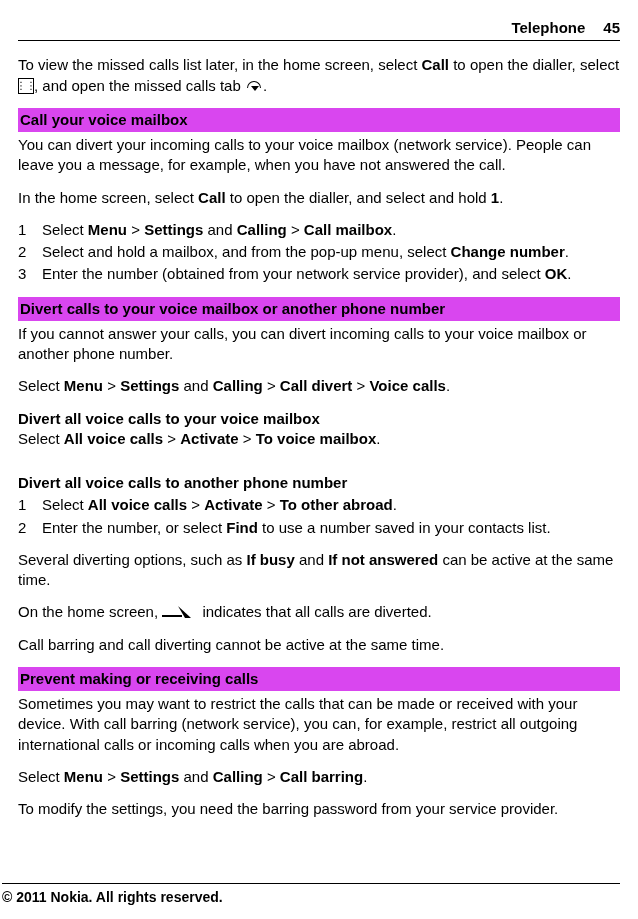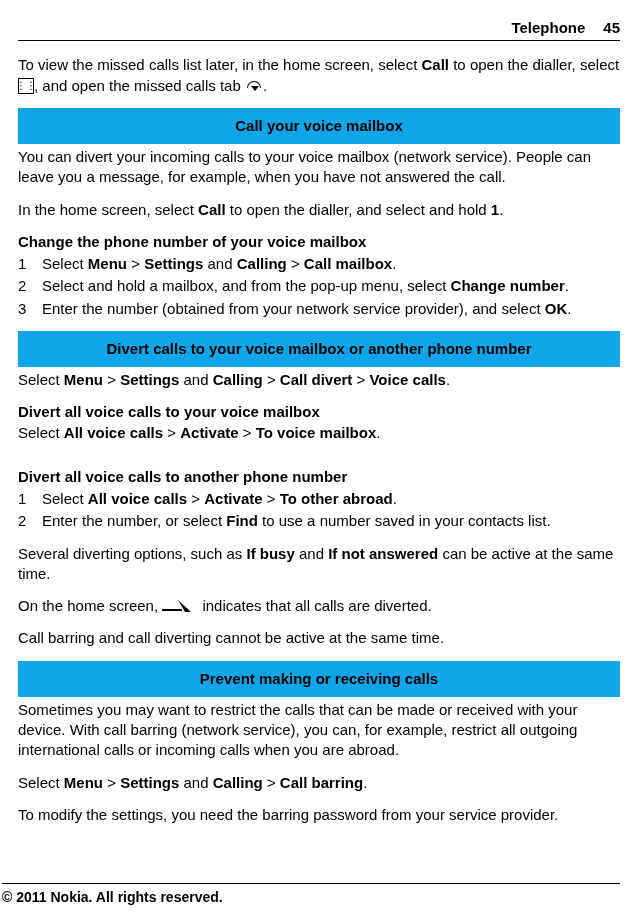--- a/index.html
+++ b/index.html
@@ -19,26 +19,25 @@
   .header {
     text-align: right;
     border-bottom: 1px solid #000;
     padding-bottom: 2px;
     margin-bottom: 14px;
     font-weight: bold;
   }
   .header .gap { display: inline-block; width: 18px; }
   .para { margin-bottom: 12px; }
   .section-bar {
-    background: #0ea5e9;
+    background: #d946ef;
     font-weight: bold;
-    padding: 8px 2px;
+    padding: 2px 2px;
     margin-bottom: 3px;
     margin-top: 6px;
-    text-align: center;
   }
   .subhead { font-weight: bold; margin-top: 10px; }
   .bold { font-weight: bold; }
   .step { display: flex; margin-top: 2px; }
   .step .num { width: 24px; flex-shrink: 0; }
   .inline-icon {
     display: inline-block;
     vertical-align: middle;
     position: relative;
     top: -1px;
@@ -119,35 +118,35 @@
   <div class="para">
     <span>To view the missed calls list later, in the home screen, select </span><span class="bold">Call</span><span> to open the dialler, select </span><span class="inline-icon icon-square">⋮⋮</span><span>, and open the missed calls tab </span><span class="inline-icon icon-phone"></span><span>.</span>
   </div>
 
   <div class="section-bar">Call your voice mailbox</div>
   <div class="para">You can divert your incoming calls to your voice mailbox (network service). People can leave you a message, for example, when you have not answered the call.</div>
   <div class="para">
     <span>In the home screen, select </span><span class="bold">Call</span><span> to open the dialler, and select and hold </span><span class="bold">1</span><span>.</span>
   </div>
 
-  <div class="subhead">Change the phone number of your voice mailbox</div>
   <div class="step">
     <div class="num">1</div>
     <div><span>Select </span><span class="bold">Menu</span><span> &gt; </span><span class="bold">Settings</span><span> and </span><span class="bold">Calling</span><span> &gt; </span><span class="bold">Call mailbox</span><span>.</span></div>
   </div>
   <div class="step">
     <div class="num">2</div>
     <div><span>Select and hold a mailbox, and from the pop-up menu, select </span><span class="bold">Change number</span><span>.</span></div>
   </div>
   <div class="step para">
     <div class="num">3</div>
     <div><span>Enter the number (obtained from your network service provider), and select </span><span class="bold">OK</span><span>.</span></div>
   </div>
 
   <div class="section-bar">Divert calls to your voice mailbox or another phone number</div>
+  <div class="para">If you cannot answer your calls, you can divert incoming calls to your voice mailbox or another phone number.</div>
   <div class="para">
     <span>Select </span><span class="bold">Menu</span><span> &gt; </span><span class="bold">Settings</span><span> and </span><span class="bold">Calling</span><span> &gt; </span><span class="bold">Call divert</span><span> &gt; </span><span class="bold">Voice calls</span><span>.</span>
   </div>
 
   <div class="subhead">Divert all voice calls to your voice mailbox</div>
   <div class="para">
     <span>Select </span><span class="bold">All voice calls</span><span> &gt; </span><span class="bold">Activate</span><span> &gt; </span><span class="bold">To voice mailbox</span><span>.</span>
   </div>
 
   <div class="subhead" style="margin-top:24px;">Divert all voice calls to another phone number</div>

